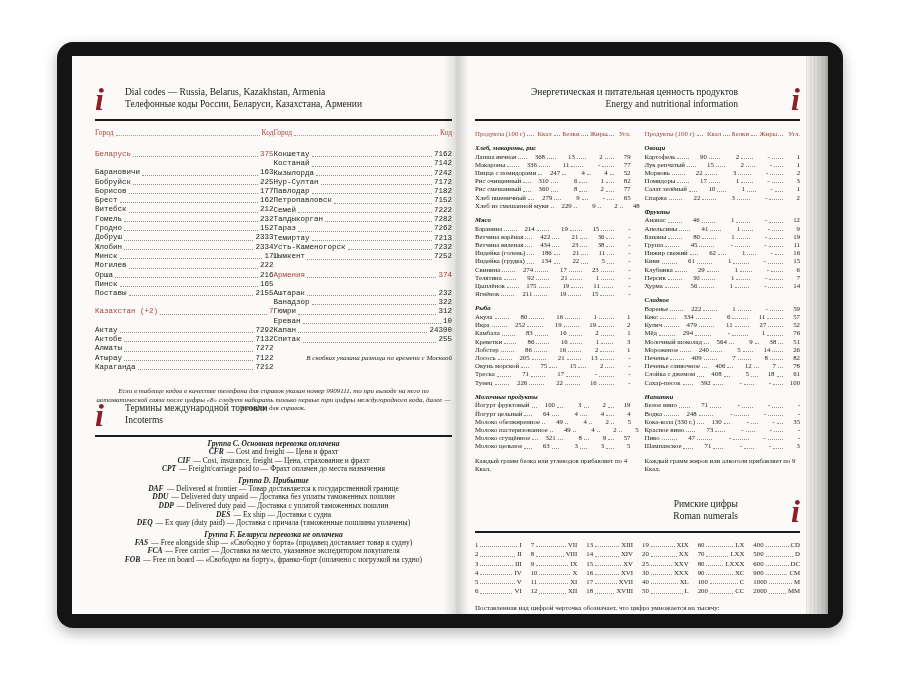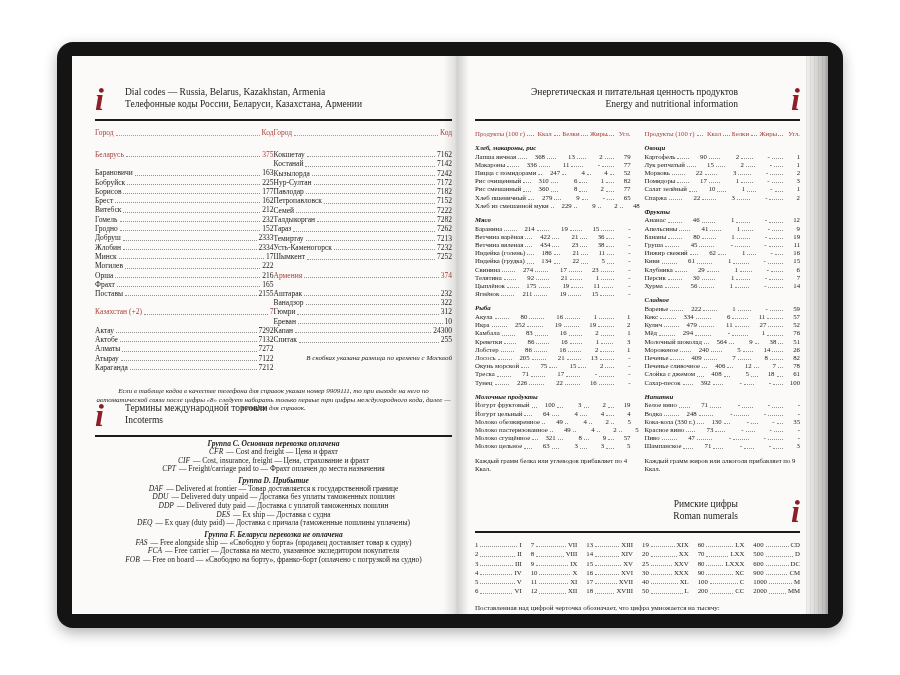--- a/index.html
+++ b/index.html
@@ -28,30 +28,30 @@
   .hdr-titles{font-size:9.5px;line-height:11.5px;padding-top:3px;}
   .rule{height:2px;background:#1c1c1c;margin-top:5px;}
   
   .cols{display:flex;margin-top:7px;}
   .col{flex:1;min-width:0;}
   .phead{display:flex;color:var(--accent);font-size:7.5px;line-height:10px;margin-bottom:12px;}
   .prow{display:flex;font-size:7.5px;line-height:9.3px;}
   .ld{flex:1;min-width:3px;border-bottom:1px dotted #8f8f8f;margin:0 2px 2px 2px;}
   .phead .ld{border-color:#c09490;}
   .sec-title{color:var(--accent);margin-bottom:9px;}
-  .psec{margin-bottom:9px;}
+  .psec{margin-bottom:9px;font-family:Liberation Mono, monospace;}
   .nm{white-space:nowrap;flex-shrink:0;}
   .vl{white-space:nowrap;text-align:right;}
   .note-right{font-style:italic;font-size:7px;text-align:right;margin-top:7px;}
   .footnote{font-style:italic;font-size:7px;line-height:8.6px;text-align:center;margin-top:6px;}
   
   .igroup{margin-top:2px;text-align:center;}
   .igroup-title{font-weight:bold;font-style:italic;font-size:7.5px;line-height:9px;}
   .irow{font-size:7.5px;line-height:8.6px;}
-  .icode{font-weight:normal;font-style:italic;margin-right:3px;}
+  .icode{font-weight:bold;font-style:italic;margin-right:3px;}
   
   .fcols{display:flex;gap:14px;margin-top:8px;}
   .fcol{flex:1;min-width:0;}
   .fhead{display:flex;color:var(--accent);font-size:6.8px;line-height:9px;margin-bottom:6px;}
   .fsec{margin-bottom:6px;}
   .fsec-title{font-weight:bold;font-style:italic;font-size:6.8px;line-height:8.6px;}
   .frow{display:flex;font-size:6.8px;line-height:8.2px;}
   .num{text-align:right;white-space:nowrap;flex-shrink:0;}
   .c1{width:16px;}.c2{width:17px;}.c3{width:15px;}.c4{width:15px;}
   .fnote{font-size:6.8px;line-height:8.6px;margin-top:5px;}
@@ -147,21 +147,21 @@
                 <span class="nm">Могилев</span>
                 <span class="ld"></span>
                 <span class="vl">222</span>
               </div>
                 <div class="prow">
                 <span class="nm">Орша</span>
                 <span class="ld"></span>
                 <span class="vl">216</span>
               </div>
                 <div class="prow">
-                <span class="nm">Фрахт</span>
+                <span class="nm">Пинск</span>
                 <span class="ld"></span>
                 <span class="vl">165</span>
               </div>
                 <div class="prow">
                 <span class="nm">Поставы</span>
                 <span class="ld"></span>
                 <span class="vl">2155</span>
               </div>
               </div>
           </div>

